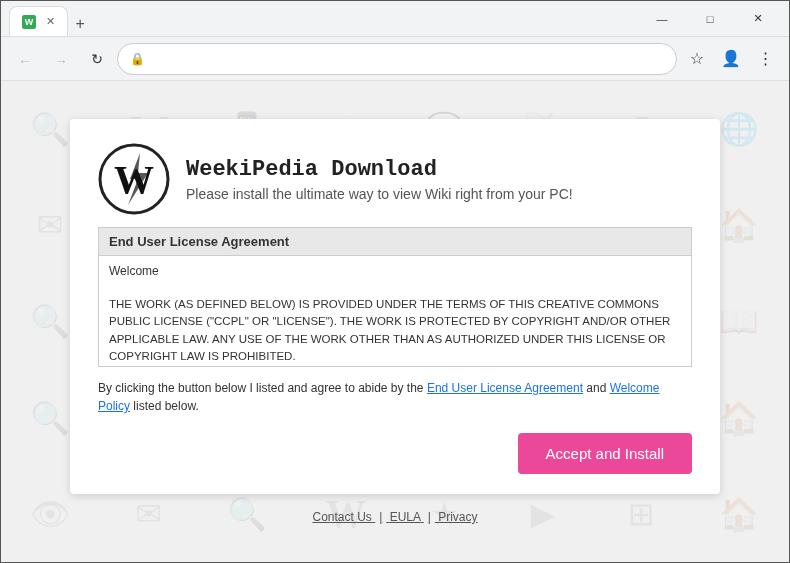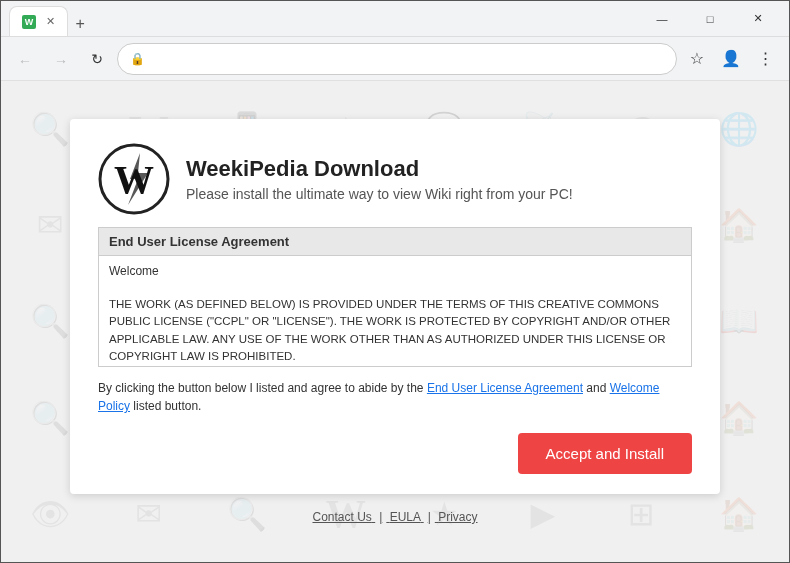--- a/index.html
+++ b/index.html
@@ -190,20 +190,21 @@
       position: relative;
     }
 
     .card-title-block { flex: 1; }
 
     .card-title {
       font-size: 22px;
       font-weight: 600;
       color: #222;
       margin-bottom: 4px;
+      font-family: Liberation Mono, monospace;
     }
 
     .card-subtitle {
       font-size: 14px;
       color: #555;
     }
 
     
     .eula-box {
       border: 1px solid #ccc;
@@ -248,21 +249,21 @@
       line-height: 1.5;
     }
 
     .agreement-text a {
       color: #1a73e8;
       text-decoration: underline;
     }
 
     
     .accept-btn {
-      background: #ef4444;
+      background: #ec4899;
       color: #fff;
       border: none;
       border-radius: 4px;
       padding: 12px 28px;
       font-size: 15px;
       font-weight: 500;
       cursor: pointer;
       float: right;
       margin-top: 4px;
     }
@@ -392,21 +393,21 @@
         <div class="eula-body">
           <div class="welcome">Welcome</div>
           <p>THE WORK (AS DEFINED BELOW) IS PROVIDED UNDER THE TERMS OF THIS CREATIVE COMMONS PUBLIC LICENSE ("CCPL" OR "LICENSE"). THE WORK IS PROTECTED BY COPYRIGHT AND/OR OTHER APPLICABLE LAW. ANY USE OF THE WORK OTHER THAN AS AUTHORIZED UNDER THIS LICENSE OR COPYRIGHT LAW IS PROHIBITED.</p>
           <p class="section-title">1. Definitions</p>
 
         </div>
       </div>
 
       <div class="clearfix">
         <p class="agreement-text">
-          <span>By clicking the button below I listed and agree to abide by the </span><a href="#">End User License Agreement</a><span> and </span><a href="#">Welcome Policy</a><span> listed button.</span>
+          <span>By clicking the button below I listed and agree to abide by the </span><a href="#">End User License Agreement</a><span> and </span><a href="#">Welcome Policy</a><span> listed below.</span>
         </p>
         <button class="accept-btn">Accept and Install</button>
       </div>
     </div>
 
     <div class="page-footer">
       <a href="#">Contact Us</a>
       <span>|</span>
       <a href="#">EULA</a>
       <span>|</span>

